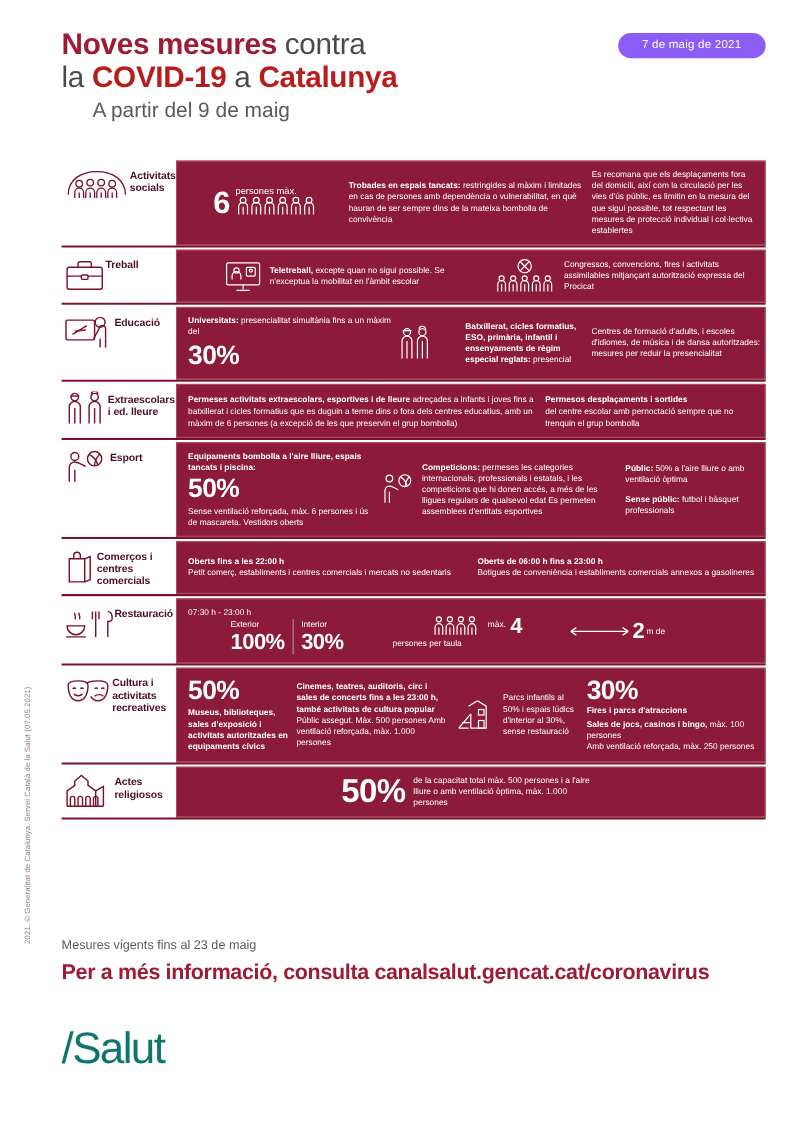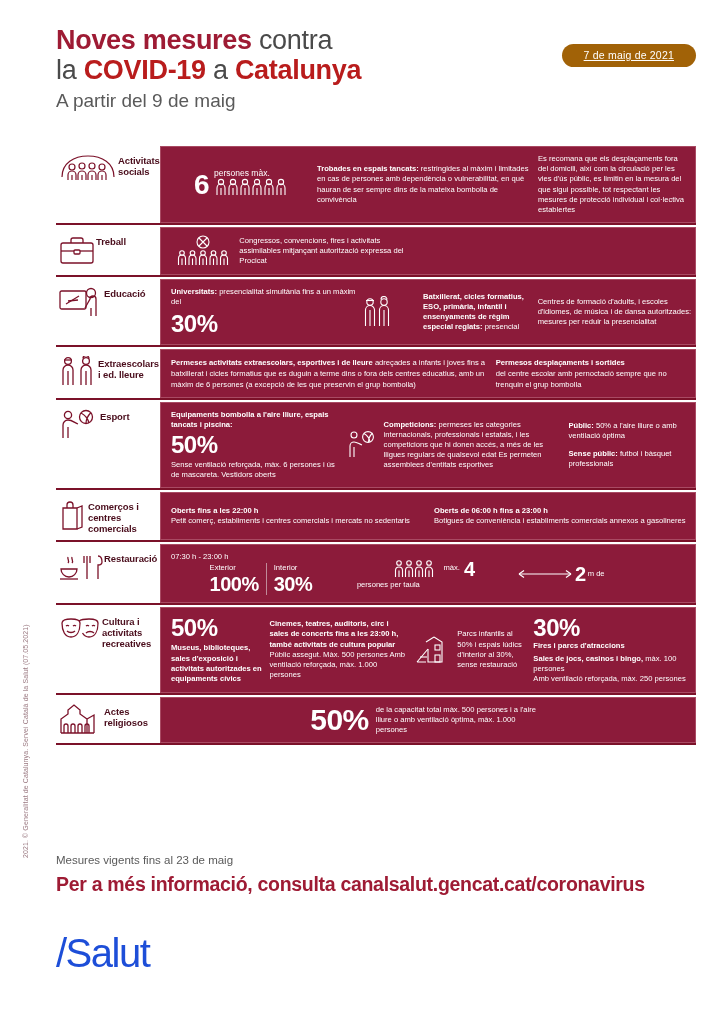--- a/index.html
+++ b/index.html
@@ -12,30 +12,29 @@
   .page { position: relative; width: 726px; height: 1024px; background:#fff; }
 
   
   .header { position:absolute; left:56px; top:26px; width:640px; height:112px; }
   .title-block { width: 470px; }
   .t1 { font-size: 27px; line-height: 29px; color:#9e1b34; font-weight:400; letter-spacing:-0.3px; }
   .t1 b { font-weight: 700; }
   .t1 .dark { color:#4a4a4a; font-weight:400; }
   .t2 { font-size: 27px; line-height: 31px; color:#4a4a4a; font-weight:400; letter-spacing:-0.3px; }
   .t2 b { color:#b91c1c; font-weight:700; }
-  .t3 { font-size: 19px; line-height: 26px; color:#5a5a5a; font-weight:400; margin-top:2px; }
+  .t3 { font-size: 19px; line-height: 26px; color:#5a5a5a; font-weight:400; margin-top:2px;margin-left:28px; }
 
   .date-badge {
-    position:absolute; right:0px; top:18px;
-    background:#a16207; color:#fff;
+    position:absolute; right:0px; top:4px;
+    background:#8b5cf6; color:#fff;
     border-radius: 14px;
     padding: 5px 22px 6px 22px;
     font-size: 10.5px; font-weight:400; letter-spacing:0.2px;
     white-space:nowrap;
-    text-decoration:underline;
   }
 
   
   .vertical-copy {
     position:absolute; left:22px; top:608px;
     width: 250px;
     transform-origin: 0 0;
     transform: rotate(-90deg) translate(-250px, 0);
     font-size: 7px; color:#9b7a82; letter-spacing:0.1px;
     white-space:nowrap;
@@ -127,21 +126,21 @@
   .arrow-wrap { display:flex; align-items:center; gap:2px; }
 
   
   .footer { position:absolute; left:56px; top:852px; width:640px; }
   .f-small { font-size:11.5px; color:#5a5a5a; line-height:16px; }
   .f-big { font-size:19.5px; font-weight:700; color:#9e1b34; line-height:26px; margin-top:3px; letter-spacing:-0.3px; }
 
   .logos { position:absolute; left:56px; top:928px; width:640px; height:50px; display:flex; align-items:center; justify-content:space-between; }
   .gen-logo { display:flex; align-items:center; gap:9px; }
   .gen-text { font-size:15.5px; font-weight:700; color:#2c3e58; line-height:17px; letter-spacing:-0.2px; }
-  .salut { font-size:40px; color:#1d4ed8; font-weight:400; letter-spacing:-1.5px; line-height:40px; }
+  .salut { font-size:40px; color:#0f766e; font-weight:400; letter-spacing:-1.5px; line-height:40px; }
 </style>
 </head>
 <body>
 
 <div class="page">
 
   <div class="header">
     <div class="title-block">
       <div class="t1"><b>Noves mesures</b><span class="dark"> contra</span></div>
       <div class="t2"><span>la </span><b>COVID-19</b><span> a </span><b>Catalunya</b></div>
@@ -213,20 +212,33 @@
             <rect x="3" y="9" width="32" height="20" rx="2"></rect>
             <path d="M13 9 V6 a2 2 0 0 1 2-2 h8 a2 2 0 0 1 2 2 v3"></path>
             <path d="M3 17 h32"></path>
               <rect x="16" y="16" width="6" height="4" rx="1" fill="#fff"></rect>
           </svg>
         </div>
         <div class="cat-label">Treball</div>
       </div>
       <div class="gap"></div>
       <div class="content">
+        <div class="col c1">
+          <div class="ico">
+            <svg width="34" height="32" viewBox="0 0 34 32" fill="none" stroke="#ffffff" stroke-width="1.1">
+              <rect x="2" y="4" width="30" height="20" rx="1.5"></rect>
+              <circle cx="11" cy="11" r="2.4"></circle>
+                <path d="M7 19 v-3 a4 4 0 0 1 8 0 v3"></path>
+              <rect x="20" y="8" width="8" height="8" rx="1"></rect>
+                <circle cx="24" cy="11" r="1.4"></circle>
+              <path d="M17 24 v4 M11 29 h12"></path>
+            </svg>
+          </div>
+          <div class="txt tleft" style="max-width:160px;"><b>Teletreball,</b><span> excepte quan no sigui possible. Se n'exceptua la mobilitat en l'àmbit escolar</span></div>
+        </div>
         <div class="col c2">
           <div class="ico">
             <svg width="58" height="32" viewBox="0 0 58 32" fill="none" stroke="#ffffff" stroke-width="1.1">
               <circle cx="29" cy="7" r="6"></circle>
                 <path d="M25 3 l8 8 M33 3 l-8 8"></path>
               <circle cx="8" cy="18" r="2.3"></circle>
                 <path d="M4.5 30 v-6.5 a3.5 3.5 0 0 1 7 0 v6.5 M8 23.5 v6.5"></path>
               <circle cx="18.5" cy="18" r="2.3"></circle>
                 <path d="M15 30 v-6.5 a3.5 3.5 0 0 1 7 0 v6.5 M18.5 23.5 v6.5"></path>
               <circle cx="29" cy="18" r="2.3"></circle>

